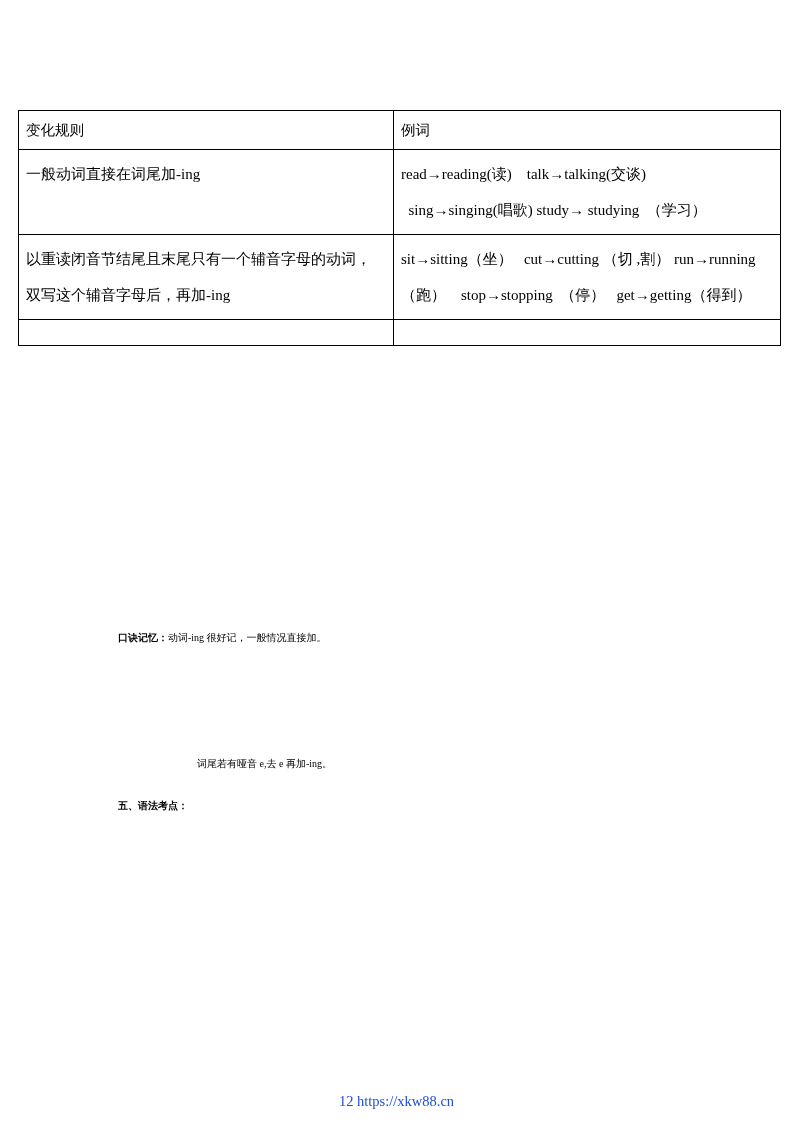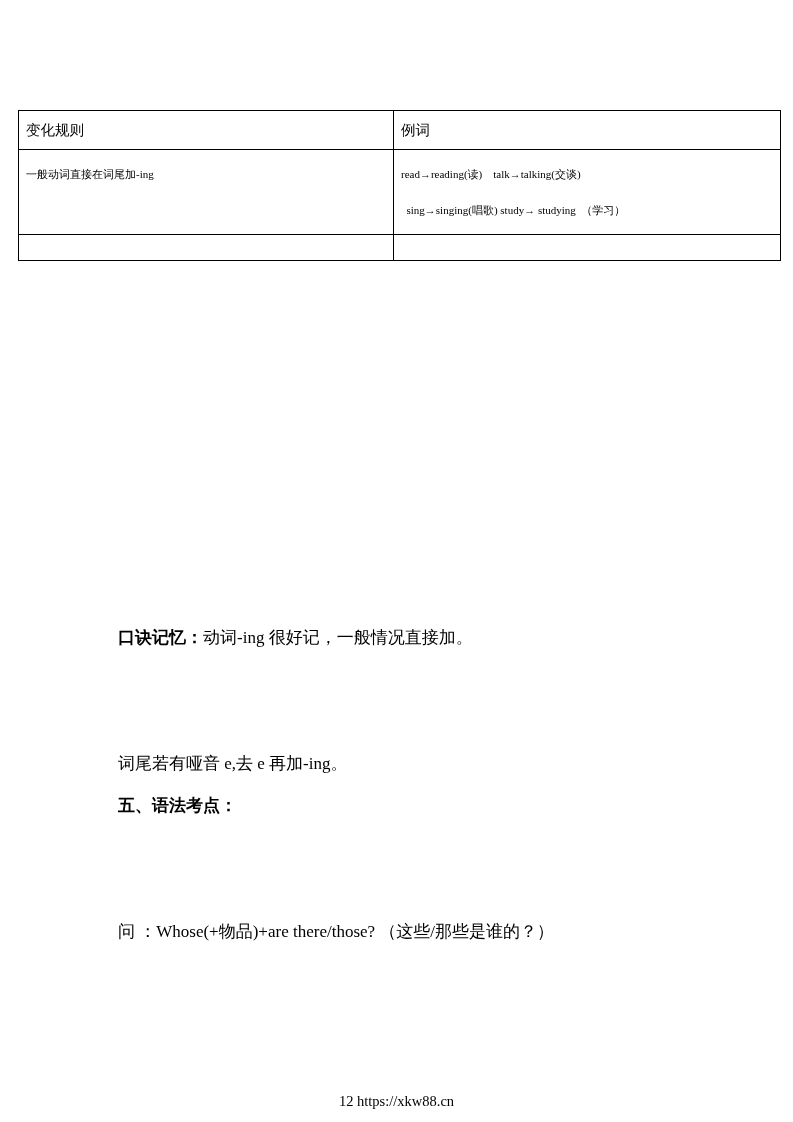--- a/index.html
+++ b/index.html
@@ -20,62 +20,62 @@
     position: absolute;
     top: 110px; left: 18px;
     width: 762px;
     border-collapse: collapse;
     table-layout: fixed;
   }
   .doc-table td {
     border: 1px solid #000;
     vertical-align: top;
     padding: 6px 7px;
-    font-size: 11px;
+    font-size: 15px;
     line-height: 36px;
     white-space: pre-wrap;
     word-break: break-word;
   }
   .doc-table td.hdr {
     line-height: 24px;
     padding: 7px 7px;
     font-size: 14.5px;
   }
   .col-rule  { width: 375px; }
   .col-examp { width: 387px; }
   .empty-row td { height: 26px; line-height: 14px; }
 
   .body-text {
-    font-size: 17px;
+    font-size: 10px;
     line-height: 42px;
     white-space: pre-wrap;
   }
   .bold { font-weight: bold; }
 
   .mnemonic {
     position: absolute;
     left: 118px; top: 533px;
     width: 620px;
   }
-  .mn-line { }
+  .mn-line { margin-left: 79px; }
 
   .grammar {
     position: absolute;
     left: 118px; top: 701px;
     width: 640px;
   }
 
   .footer {
     position: absolute;
     top: 1090px; left: 0;
     width: 793px;
     text-align: center;
     font-size: 14.5px;
     line-height: 22px;
-    color: #000000;
+    color: #1d4ed8;
   }
 </style>
 </head>
 <body>
 
 <div class="page">
 
   <table class="doc-table">
     <colgroup>
         <col class="col-rule">
@@ -84,35 +84,40 @@
     <tbody>
       <tr>
         <td class="hdr">变化规则</td>
         <td class="hdr">例词</td>
       </tr>
       <tr>
         <td>一般动词直接在词尾加-ing</td>
         <td>read→reading(读)    talk→talking(交谈)
   sing→singing(唱歌) study→ studying  （学习）</td>
       </tr>
+      <tr>
+        <td>以重读闭音节结尾且末尾只有一个辅音字母的动词，
+双写这个辅音字母后，再加-ing</td>
+        <td>sit→sitting（坐）   cut→cutting （切 ,割） run→running
+（跑）    stop→stopping  （停）   get→getting（得到）</td>
+      </tr>
       <tr class="empty-row">
         <td></td>
         <td></td>
       </tr>
     </tbody>
   </table>
 
   <div class="mnemonic body-text">
     <div class="mn-first"><span class="bold">口诀记忆：</span><span>动词-ing 很好记，一般情况直接加。</span></div>
     <div class="mn-line">词尾若有哑音 e,去 e 再加-ing。</div>
   </div>
 
   <div class="grammar body-text">
     <div class="bold">五、语法考点：</div>
-    <div>问 ：Whose(+物品)+are there/those? （这些/那些是谁的？）</div>
     
     
     
     
   </div>
 
   <div class="footer">
     <span>12 https://xkw88.cn</span>
   </div>
 

